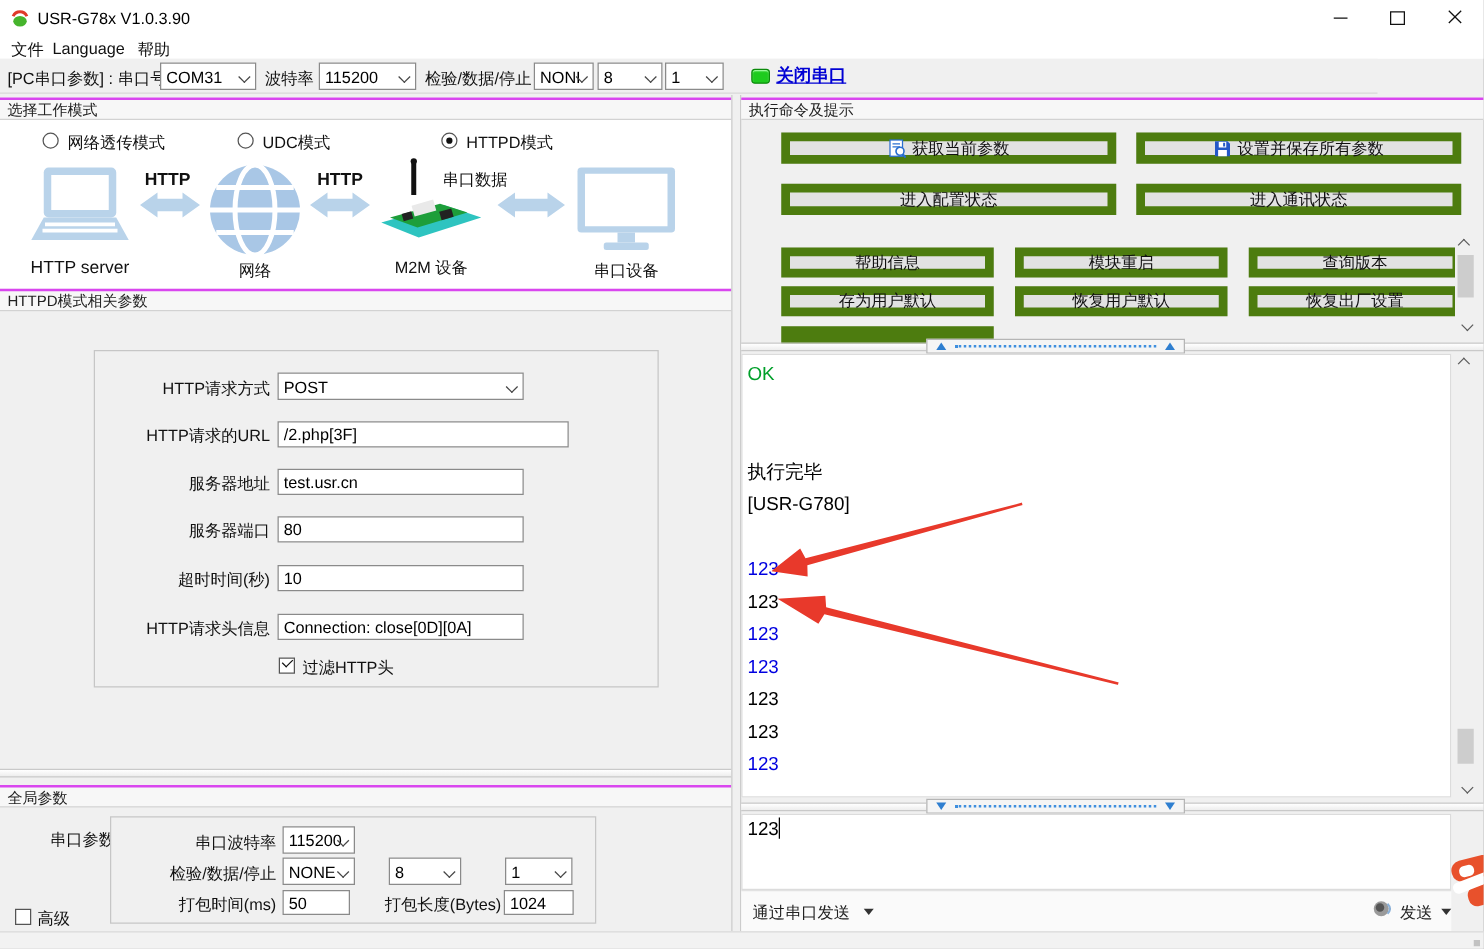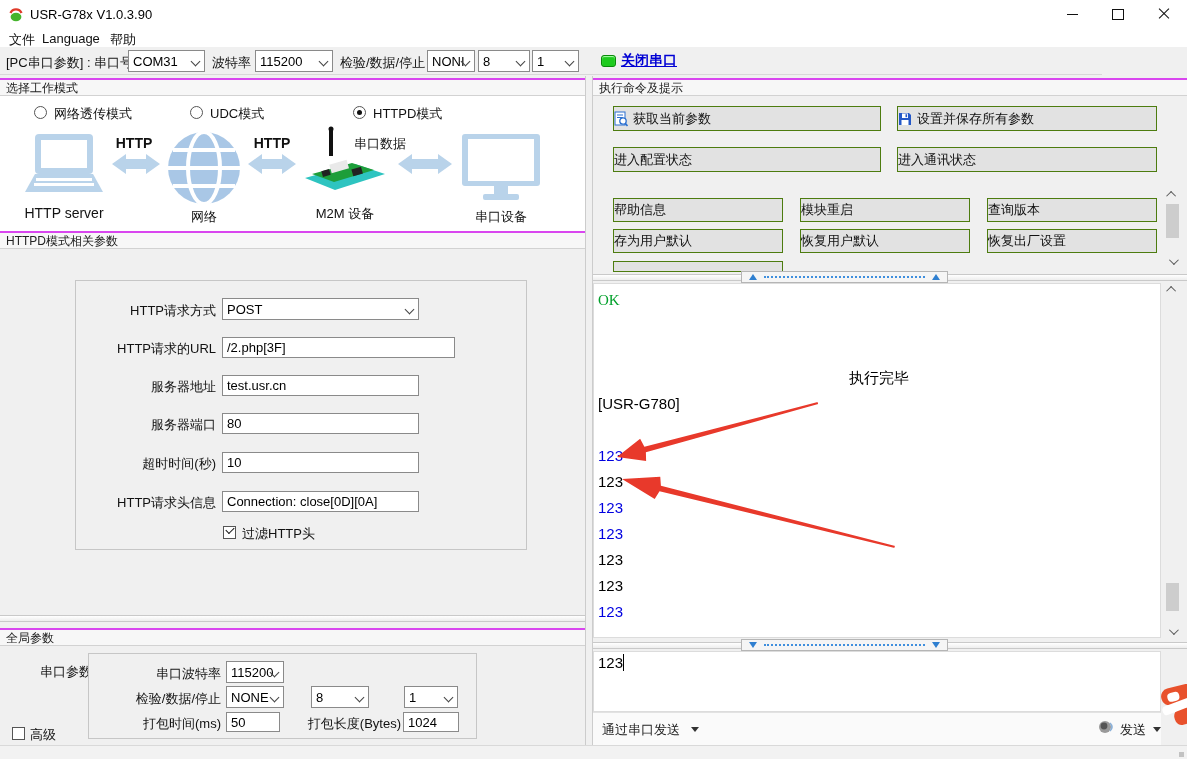--- a/index.html
+++ b/index.html
@@ -31,21 +31,21 @@
   
   .radio{width:13px;height:13px;border:1px solid #555;border-radius:50%;background:#fff;box-sizing:border-box;}
   .radio.checked:after{content:"";position:absolute;left:3px;top:3px;width:5px;height:5px;border-radius:50%;background:#111;}
   .rlabel{font-size:13px;color:#111;white-space:nowrap;}
   .cb{width:13px;height:13px;border:1px solid #555;background:#fff;box-sizing:border-box;}
   .cb.checked:after{content:"";position:absolute;left:2px;top:0px;width:7px;height:4px;border-left:1.6px solid #111;border-bottom:1.6px solid #111;transform:rotate(-45deg);}
   
   .fbox{border:1px solid #c6c6c6;background:#f0f0f0;}
   .flabel{font-size:13px;color:#111;text-align:right;white-space:nowrap;}
   
-  .btn{background:#e2e2e2;border:1px solid #4d7c0f;box-sizing:border-box;font-size:13px;color:#111;display:flex;align-items:center;gap:5px;}
+  .btn{background:#e2e2e2;border:7px solid #4d7c0f;box-sizing:border-box;font-size:13px;color:#111;display:flex;align-items:center;justify-content:center;gap:5px;margin-left:12px;}
   
   .vscroll{width:17px;background:#f0f0f0;}
   .sc-arrow{position:absolute;left:0;width:17px;height:13px;display:flex;align-items:center;justify-content:center;}
   .chev-up{width:6px;height:6px;border-left:1.4px solid #5a5a5a;border-top:1.4px solid #5a5a5a;transform:rotate(45deg) translateY(2px);}
   .chev-dn{width:6px;height:6px;border-right:1.4px solid #5a5a5a;border-bottom:1.4px solid #5a5a5a;transform:rotate(45deg) translateY(-2px);}
   .sc-thumb{position:absolute;left:2px;width:13px;background:#cdcdcd;}
   
   .hsplit{height:5px;border-top:1px solid #c9c9c9;border-bottom:1px solid #c9c9c9;background:linear-gradient(#fff,#ededed);}
   .split-handle{height:12px;border:1px solid #b5b5b5;background:#f5f5f5;display:flex;align-items:center;box-sizing:border-box;padding:0 7px;}
   .split-dots{flex:1;height:0;border-top:2px dotted #3f8fde;margin:0 7px;}
@@ -285,24 +285,24 @@
 
   <div class="abs hsplit" style="left:593px;top:274px;width:594px"></div>
   <div class="abs split-handle" style="left:741px;top:271px;width:207px">
     <span class="tri-up"></span>
     <span class="split-dots"></span>
     <span class="tri-up"></span>
   </div>
 
   <div class="abs" id="log-area" style="left:593px;top:283px;width:568px;height:355px;padding-top:3px">
     <div>
-        <div class="log-line" style="color: rgb(0, 160, 42); font-family: Liberation Serif, serif;">OK</div>
+        <div class="log-line" style="color: rgb(0, 160, 42);">OK</div>
         <div class="log-line"></div>
         <div class="log-line"></div>
-        <div class="log-line" style="color: rgb(0, 0, 0); text-align: center;">执行完毕</div>
+        <div class="log-line" style="color: rgb(0, 0, 0);">执行完毕</div>
         <div class="log-line" style="color: rgb(0, 0, 0);">[USR-G780]</div>
         <div class="log-line"></div>
         <div class="log-line" style="color: rgb(0, 0, 224);">123</div>
         <div class="log-line" style="color: rgb(0, 0, 0);">123</div>
         <div class="log-line" style="color: rgb(0, 0, 224);">123</div>
         <div class="log-line" style="color: rgb(0, 0, 224);">123</div>
         <div class="log-line" style="color: rgb(0, 0, 0);">123</div>
         <div class="log-line" style="color: rgb(0, 0, 0);">123</div>
         <div class="log-line" style="color: rgb(0, 0, 224);">123</div>
       </div>

